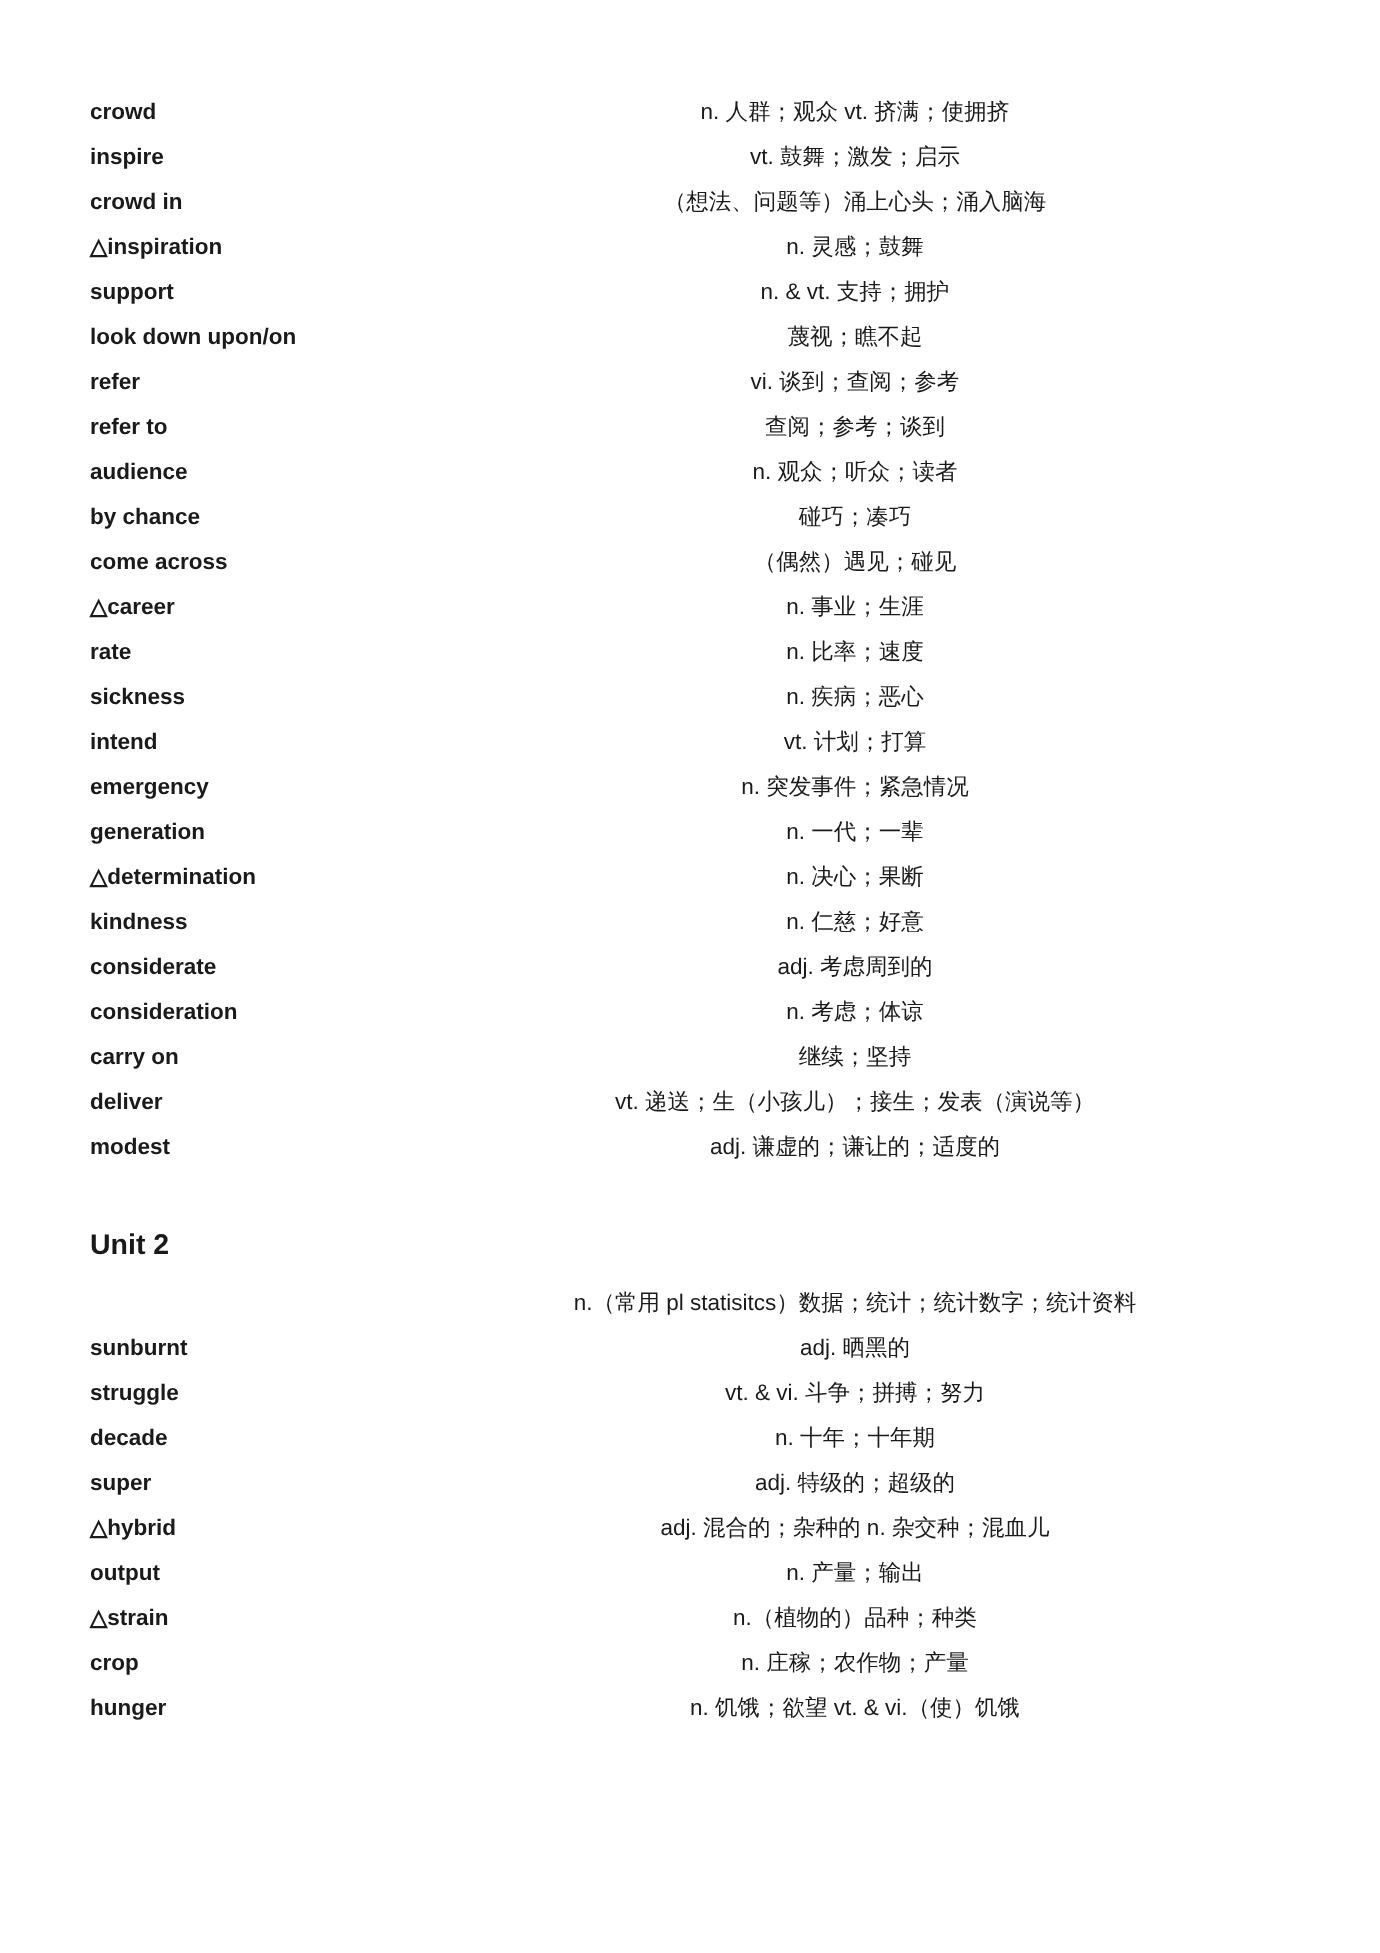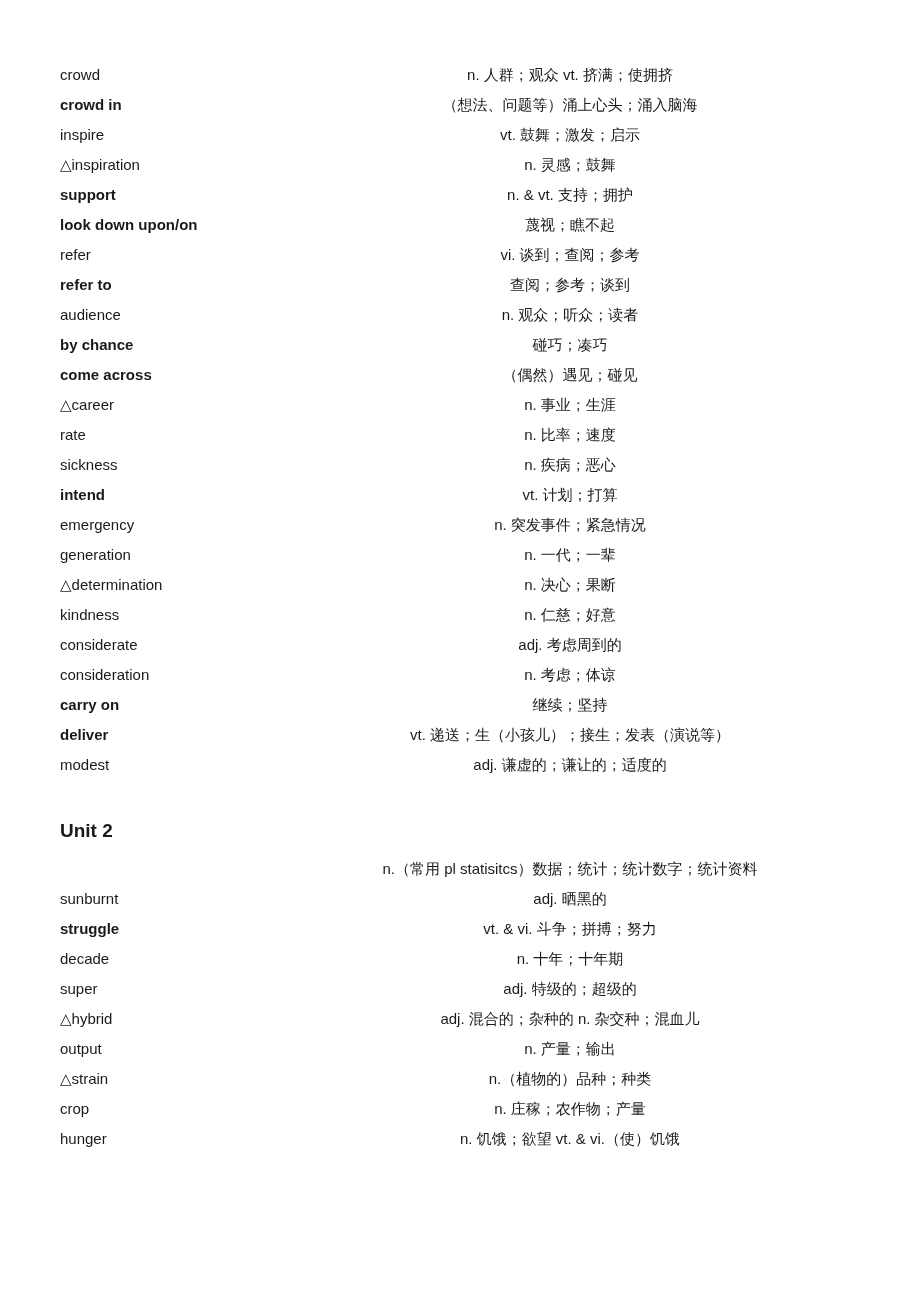--- a/index.html
+++ b/index.html
@@ -36,21 +36,21 @@
     .vocab-table tr td {
       vertical-align: top;
       padding: 3px 0;
       line-height: 1.6;
     }
 
     .vocab-table td.term {
       width: 220px;
       min-width: 220px;
       padding-right: 20px;
-      font-weight: normal;
+      font-weight: bold;
       white-space: nowrap;
     }
 
     .vocab-table td.term.bold {
       font-weight: bold;
     }
 
     .vocab-table td.definition {
       flex: 1;
       text-align: center;
@@ -64,26 +64,26 @@
 <body>
 
 <div class="vocabulary-section">
   <table class="vocab-table">
     <tbody id="unit1-body">
     <tr>
           <td class="term">crowd</td>
           <td class="definition">n. 人群；观众 vt. 挤满；使拥挤</td>
         </tr>
         <tr>
+          <td class="term">inspire</td>
+          <td class="definition">vt. 鼓舞；激发；启示</td>
+        </tr>
+        <tr>
           <td class="term bold">crowd in</td>
           <td class="definition">（想法、问题等）涌上心头；涌入脑海</td>
-        </tr>
-        <tr>
-          <td class="term">inspire</td>
-          <td class="definition">vt. 鼓舞；激发；启示</td>
         </tr>
         <tr>
           <td class="term">△inspiration</td>
           <td class="definition">n. 灵感；鼓舞</td>
         </tr>
         <tr>
           <td class="term bold">support</td>
           <td class="definition">n. &amp; vt. 支持；拥护</td>
         </tr>
         <tr>

